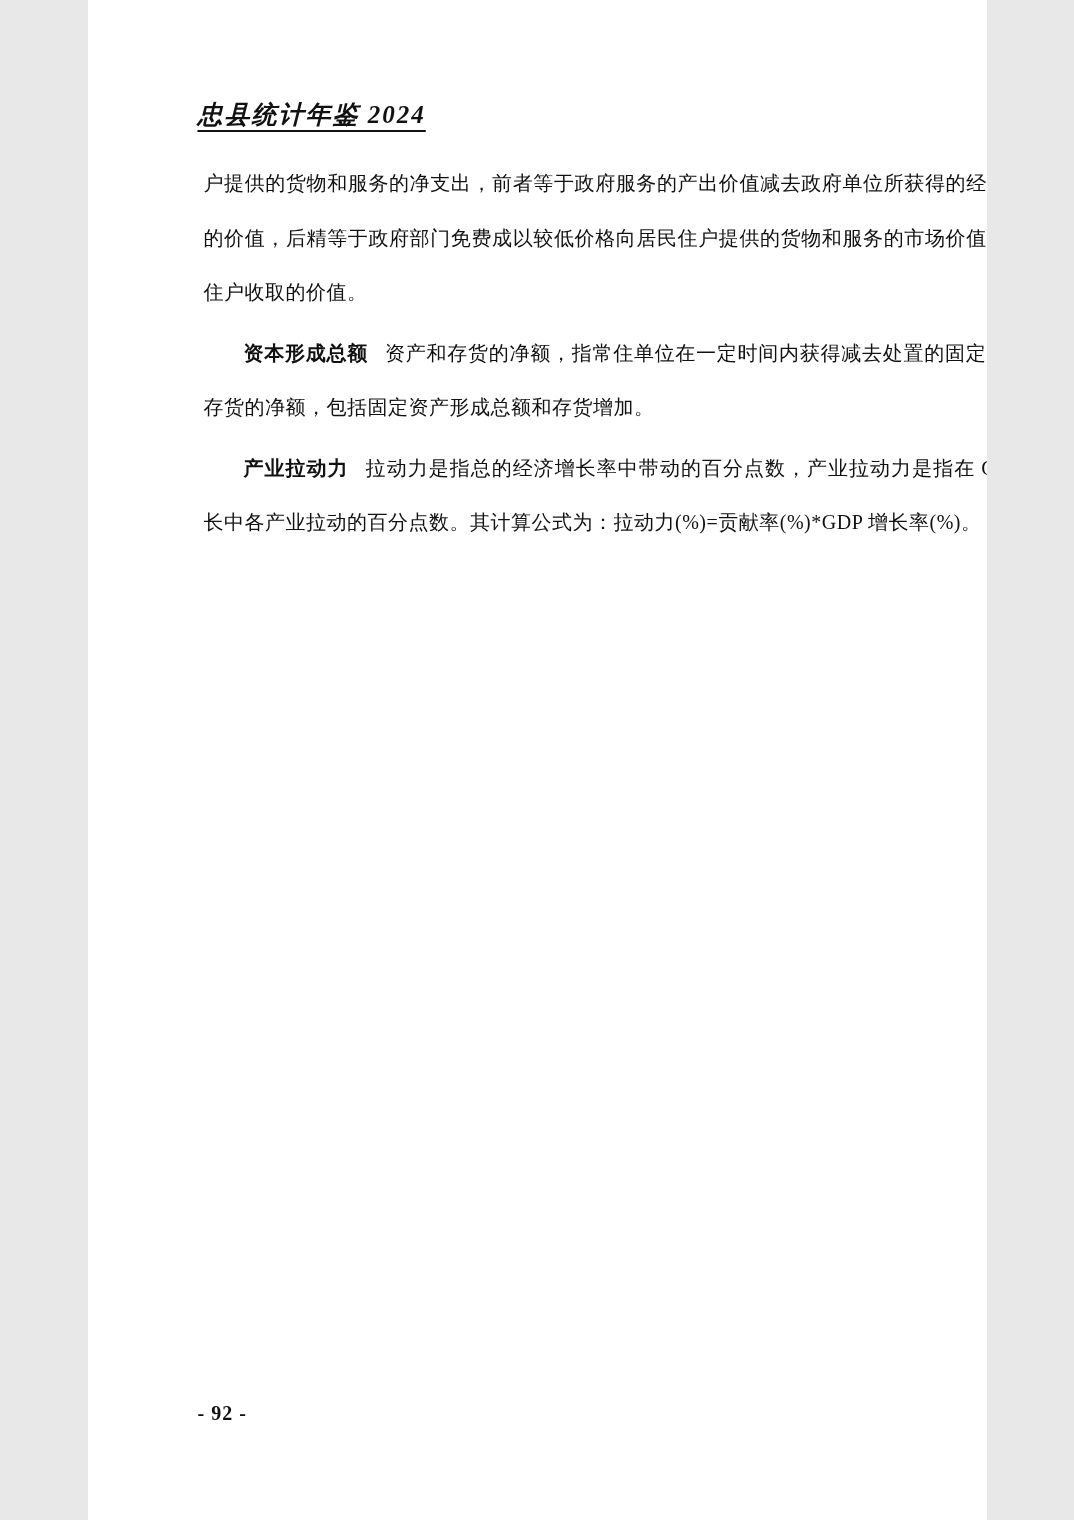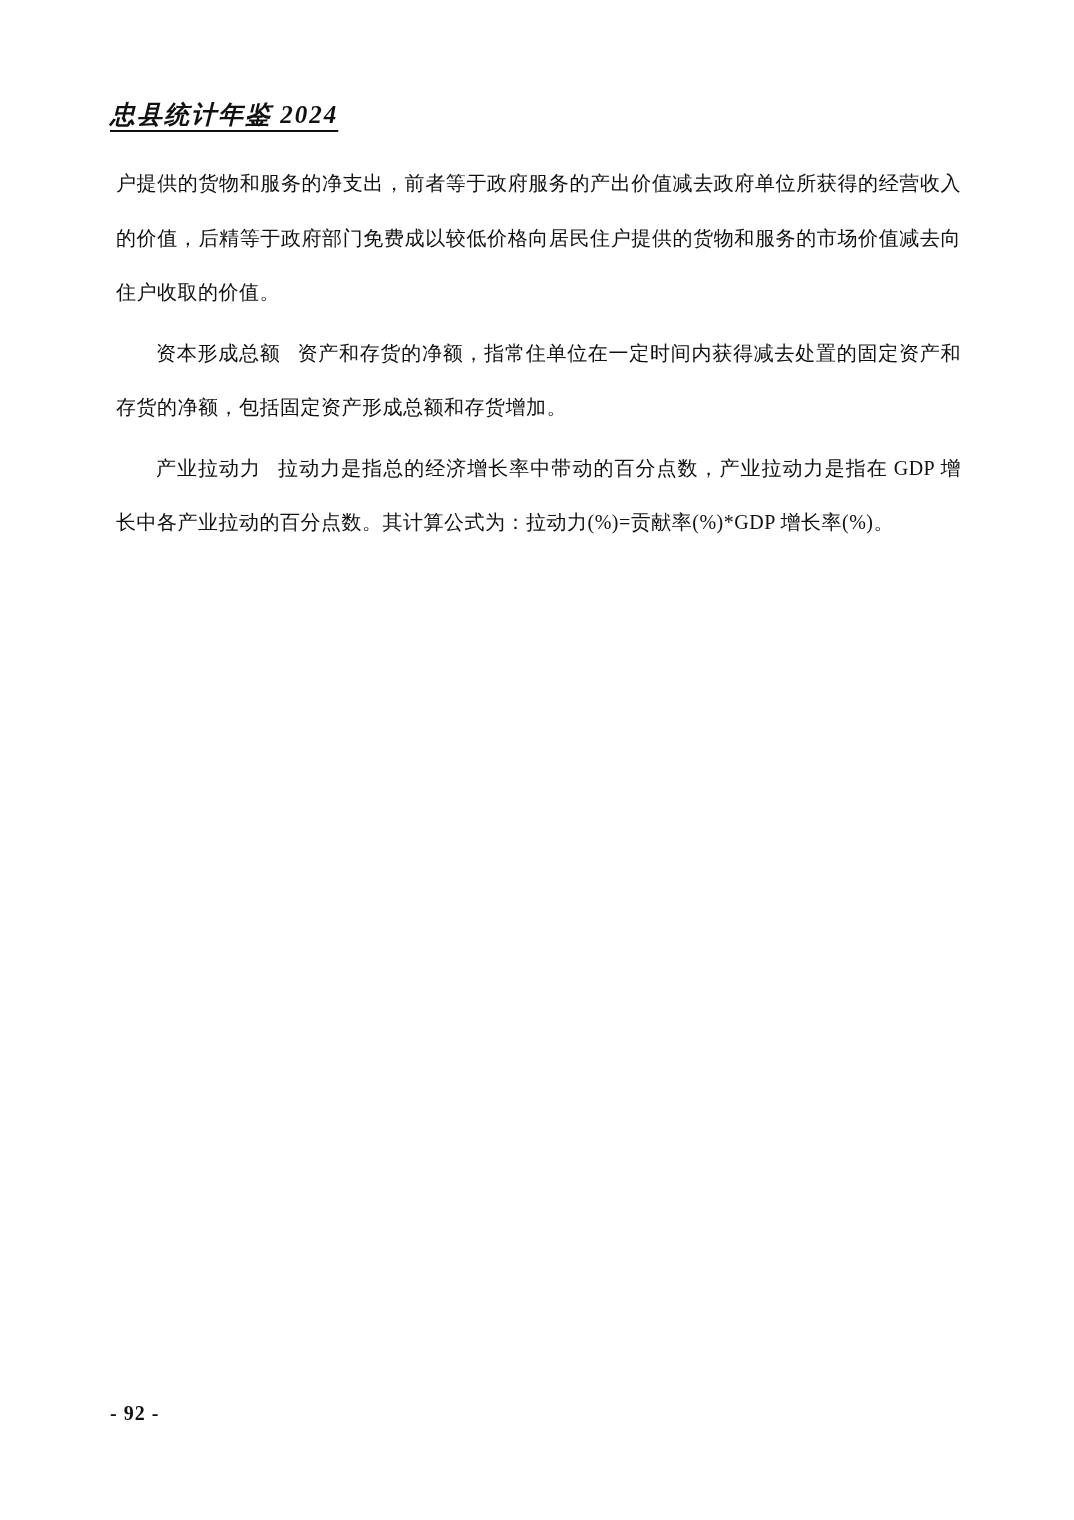--- a/index.html
+++ b/index.html
@@ -2,21 +2,21 @@
 <html><head>
 <meta charset="utf-8">
 <style>
   html, body {
     margin: 0;
     padding: 0;
     background: #e8e8e8;
   }
   .page {
     position: relative;
-    width: 1074px;
+    width: 899px;
     height: 1520px;
     margin: 0 auto;
     background: #ffffff;
     font-family: "Liberation Serif", "DejaVu Serif", serif;
     color: #111111;
     overflow: hidden;
   }
   .page-header {
     position: absolute;
     top: 98px;
@@ -39,21 +39,21 @@
     margin: 6px;
     font-size: 20px;
     line-height: 54.5px;
     text-align: justify;
     letter-spacing: 0.5px;
   }
   .para.indent {
     text-indent: 2em;
   }
   .term {
-    font-weight: normal;
+    font-weight: bold;
     margin-right: 0.85em;
   }
   .page-footer {
     position: absolute;
     top: 1402px;
     left: 110px;
     font-size: 20px;
     font-weight: bold;
     letter-spacing: 1px;
     text-align: center;

